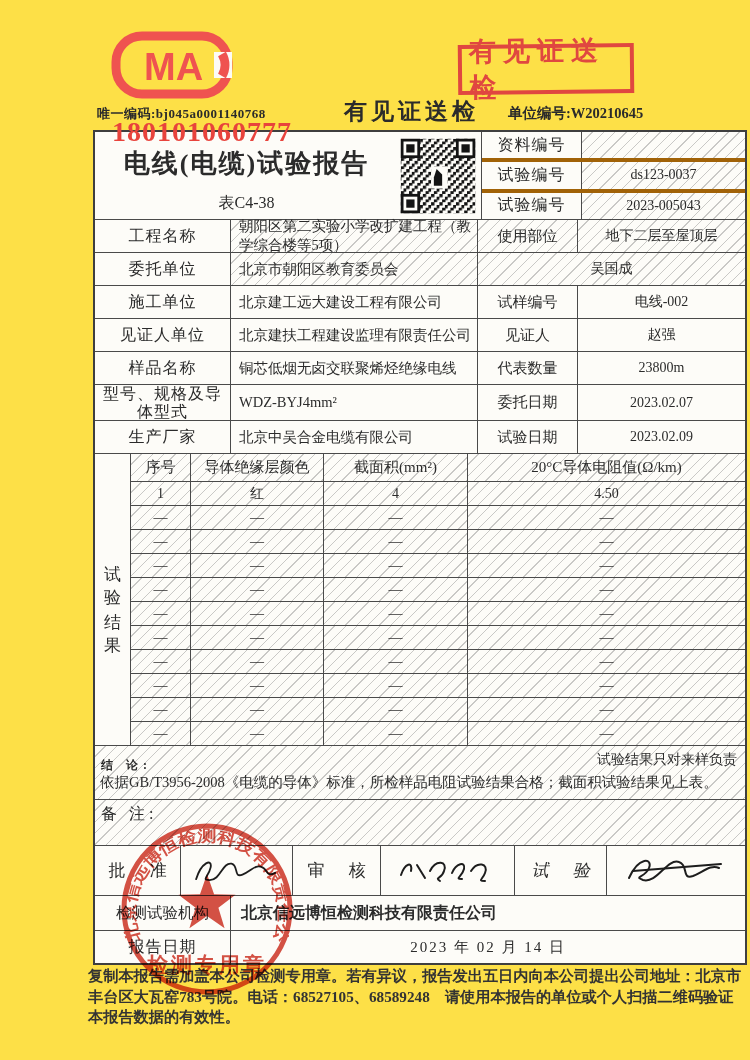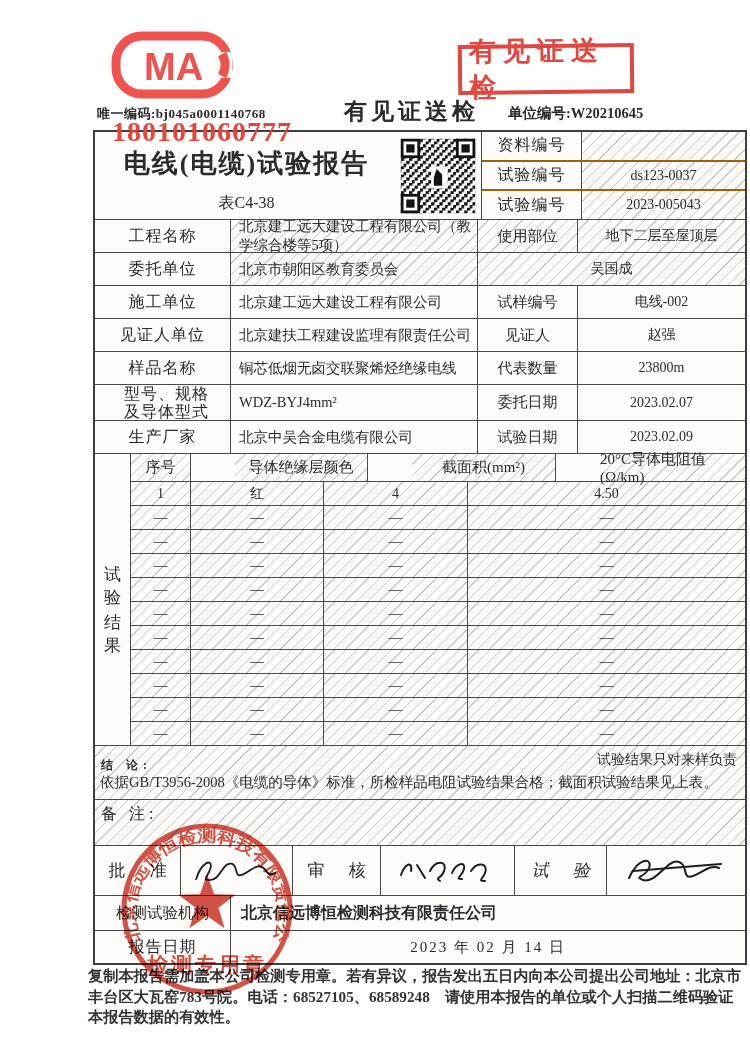--- a/index.html
+++ b/index.html
@@ -1,17 +1,17 @@
 <!DOCTYPE html>
 <html><head>
 <meta charset="utf-8">
 <style>
   * { margin:0; padding:0; box-sizing:border-box; }
   body { background:#e8e8e8; font-family:"Liberation Serif", serif; }
-  .page { position:relative; width:750px; height:1060px; background:#ffffff; color:#2b2b2b; overflow:hidden; }
+  .page { position:relative; width:750px; height:1060px; background:#fde047; color:#2b2b2b; overflow:hidden; }
 
   
   .cma-wrap { position:absolute; left:110px; top:30px; }
   .unique-code { position:absolute; left:97px; top:105px; font-size:13px; font-weight:bold; letter-spacing:0.5px; }
   .red-code { position:absolute; left:112px; top:116px; font-size:28px; font-weight:bold; color:#e8433c; letter-spacing:1px; z-index:5; }
   .witness-heading { position:absolute; left:344px; top:96px; font-size:23px; font-weight:bold; letter-spacing:4px; }
   .unit-no { position:absolute; left:508px; top:104px; font-size:14.5px; font-weight:bold; }
   .witness-stamp { position:absolute; left:458px; top:44px; width:176px; height:50px; border:4px solid #e04740; color:#e04740; font-size:27px; font-weight:bold; letter-spacing:7px; display:flex; align-items:center; justify-content:center; padding-left:7px; transform:rotate(-0.6deg); }
 
   
@@ -22,36 +22,36 @@
   .cell:last-child { border-right:none; }
   .c-center { justify-content:center; text-align:center; }
 
   .head-row { height:88px; }
   .title-cell { width:387px; display:flex; border-right:1px solid #4a4a4a; }
   .title-text { flex:1; text-align:center; padding-top:14px; }
   .doc-title { font-size:26px; font-weight:bold; letter-spacing:2px; }
   .form-no { font-size:16px; margin-top:12px; }
   .qr-box { width:80px; height:80px; margin:4px 3px 0 0; }
   .meta-col { flex:1; display:flex; flex-direction:column; }
-  .meta-row { flex:1; display:flex; border-bottom:2px solid #a16207; }
+  .meta-row { flex:1; display:flex; border-bottom:4px solid #a16207; }
   .meta-col .meta-row:last-child { border-bottom:none; }
   .meta-label { width:100px; border-right:1px solid #4a4a4a; display:flex; align-items:center; justify-content:center; font-size:16px; letter-spacing:1px; }
   .meta-value { flex:1; display:flex; align-items:center; justify-content:center; font-size:14px; }
 
   .info-row { height:33px; font-size:15px; }
   .il { width:136px; font-size:16px; letter-spacing:1px; line-height:1.1; }
   .iv { width:247px; padding-left:8px; font-size:14.5px; }
   .irl { width:100px; font-size:15px; }
   .irv { flex:1; font-size:14px; }
 
   .res-row { display:flex; height:292px; border-bottom:1px solid #4a4a4a; }
   .side-label { width:36px; display:flex; align-items:center; justify-content:center; border-right:1px solid #4a4a4a; }
   .side-label span { writing-mode:vertical-lr; text-orientation:upright; font-size:17px; letter-spacing:24px; }
   .res-table { flex:1; display:flex; flex-direction:column; }
-  .res-hrow { height:28px; display:flex; border-bottom:1px solid #4a4a4a; font-size:15px;gap:44px; }
+  .res-hrow { height:28px; display:flex; border-bottom:1px solid #4a4a4a; font-size:15px; }
   .res-body { flex:1; display:flex; flex-direction:column; }
   .res-drow { flex:1; display:flex; border-bottom:1px solid #4a4a4a; font-size:14px; }
   .res-body .res-drow:last-child { border-bottom:none; }
   .rc0 { width:60px; } .rc1 { width:133px; } .rc2 { width:144px; } .rc3 { flex:1; }
   .res-cell { display:flex; align-items:center; justify-content:center; border-right:1px solid #4a4a4a; }
   .res-hrow .res-cell:last-child, .res-drow .res-cell:last-child { border-right:none; }
 
   .concl-row { height:54px; position:relative; }
   .concl-label { position:absolute; left:6px; top:11px; font-size:12px; font-weight:bold; letter-spacing:5px; }
   .concl-note { position:absolute; right:8px; top:5px; font-size:14px; }
@@ -145,21 +145,21 @@
 
           <div class="meta-row">
             <div class="meta-label">试验编号</div>
             <div class="meta-value hatch">2023-005043</div>
           </div>
         </div>
     </div>
 
     <div class="row info-row">
       <div class="cell il c-center">工程名称</div>
-      <div class="cell iv hatch">北京建工远大建设工程有限公司（教学综合楼等5项）</div>
+      <div class="cell iv hatch">朝阳区第二实验小学改扩建工程（教学综合楼等5项）</div>
       <div class="cell irl c-center hatch">使用部位</div>
       <div class="cell irv c-center hatch">地下二层至屋顶层</div>
     </div>
     <div class="row info-row">
       <div class="cell il c-center">委托单位</div>
       <div class="cell iv hatch">北京市朝阳区教育委员会</div>
       <div class="cell irv c-center hatch">吴国成</div>
     </div>
     <div class="row info-row">
       <div class="cell il c-center">施工单位</div>
@@ -173,21 +173,21 @@
       <div class="cell irl c-center">见证人</div>
       <div class="cell irv c-center">赵强</div>
     </div>
     <div class="row info-row">
       <div class="cell il c-center">样品名称</div>
       <div class="cell iv">铜芯低烟无卤交联聚烯烃绝缘电线</div>
       <div class="cell irl c-center">代表数量</div>
       <div class="cell irv c-center">23800m</div>
     </div>
     <div class="row info-row" style="height:36px;">
-      <div class="cell il c-center" style="padding:0 21px;text-align:right;">型号、规格及导体型式</div>
+      <div class="cell il c-center" style="padding:0 4px;">型号、规格及导体型式</div>
       <div class="cell iv">WDZ-BYJ4mm²</div>
       <div class="cell irl c-center">委托日期</div>
       <div class="cell irv c-center">2023.02.07</div>
     </div>
     <div class="row info-row">
       <div class="cell il c-center">生产厂家</div>
       <div class="cell iv">北京中吴合金电缆有限公司</div>
       <div class="cell irl c-center">试验日期</div>
       <div class="cell irv c-center">2023.02.09</div>
     </div>

